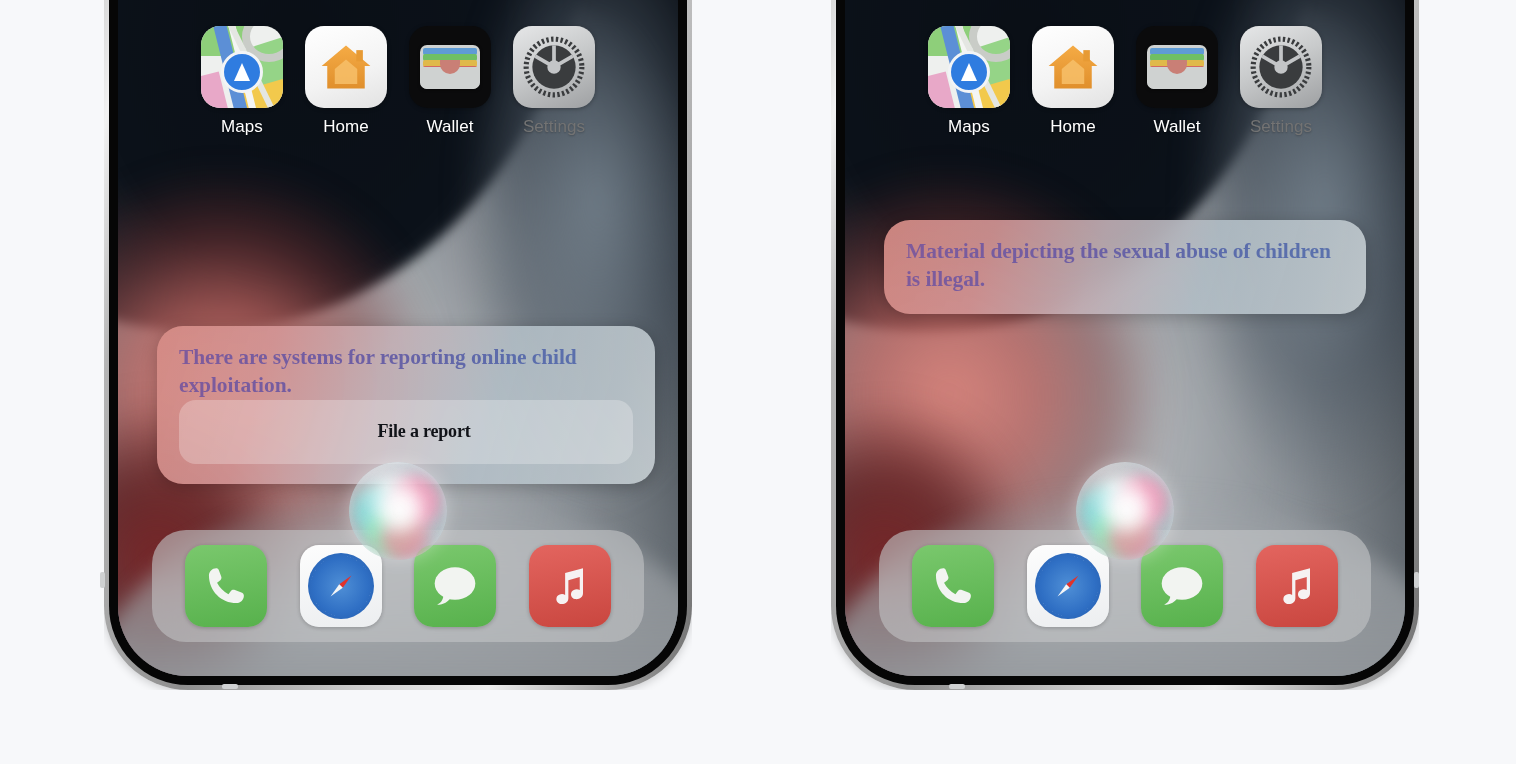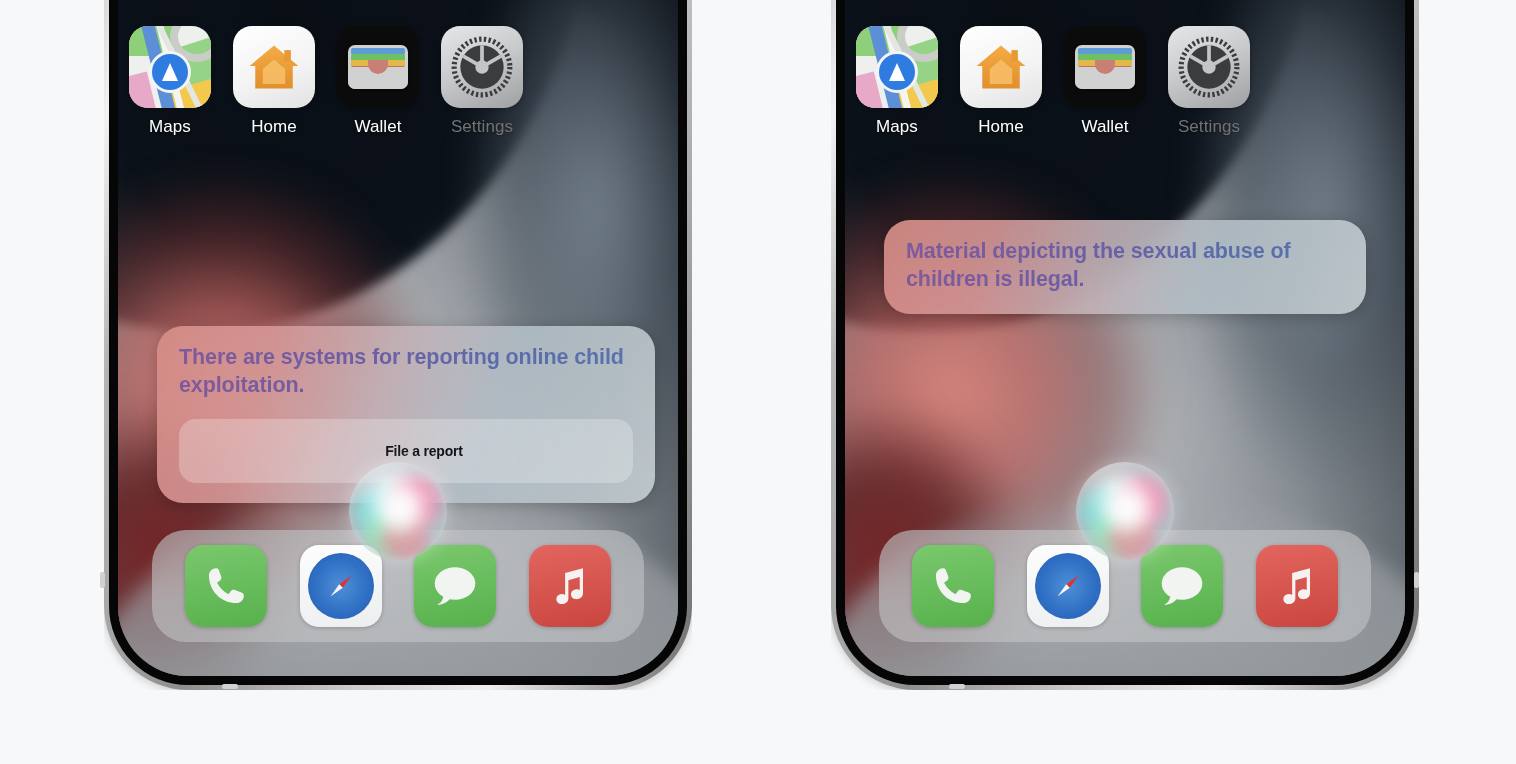--- a/index.html
+++ b/index.html
@@ -137,21 +137,21 @@
         rgba(132,136,140,0.95) 100%);
     filter: blur(10px);
   }
 
   
   .app-row {
     position: absolute;
     left: 0; right: 0;
     top: 132px;
     display: flex;
-    justify-content: flex-start;
+    justify-content: center;
     align-items: flex-start;
   }
   .app {
     width: 104px;
     display: flex;
     flex-direction: column;
     align-items: center;
     gap: 9px;
   }
   .app-icon {
@@ -233,46 +233,46 @@
     background:
       linear-gradient(108deg,
         rgba(214,140,134,0.93) 0%,
         rgba(211,150,150,0.90) 22%,
         rgba(196,178,184,0.90) 44%,
         rgba(178,190,198,0.90) 66%,
         rgba(186,196,202,0.92) 88%,
         rgba(196,204,208,0.92) 100%);
     backdrop-filter: blur(14px);
     box-shadow: 0 3px 16px rgba(0,0,0,0.22);
+    font-family: Liberation Serif, serif;
   }
   .card-left  { left: 39px; right: 23px; top: 432px; }
   .card-right { left: 39px; right: 39px; top: 326px; }
 
   .card-text {
     font-size: 21.5px;
     font-weight: bold;
     line-height: 1.30;
     letter-spacing: -0.1px;
     background: linear-gradient(96deg, #7f5a9b 0%, #6e5ea4 38%, #5b6cab 72%, #5a72ad 100%);
     -webkit-background-clip: text;
     background-clip: text;
     color: transparent;
     -webkit-text-fill-color: transparent;
   }
   .card-text + .card-text { margin-top: 22px; }
 
   .card-button {
-    margin-top: 19px;
     height: 64px;
     border-radius: 17px;
     background: rgba(255,255,255,0.26);
     display: flex;
     align-items: center;
     justify-content: center;
-    font-size: 14px;
+    font-size: 18px;
     font-weight: bold;
     color: #111318;
     letter-spacing: -0.2px;
     cursor: pointer;
     padding-left: 36px;
   }
 
   
   .dock {
     position: absolute;

